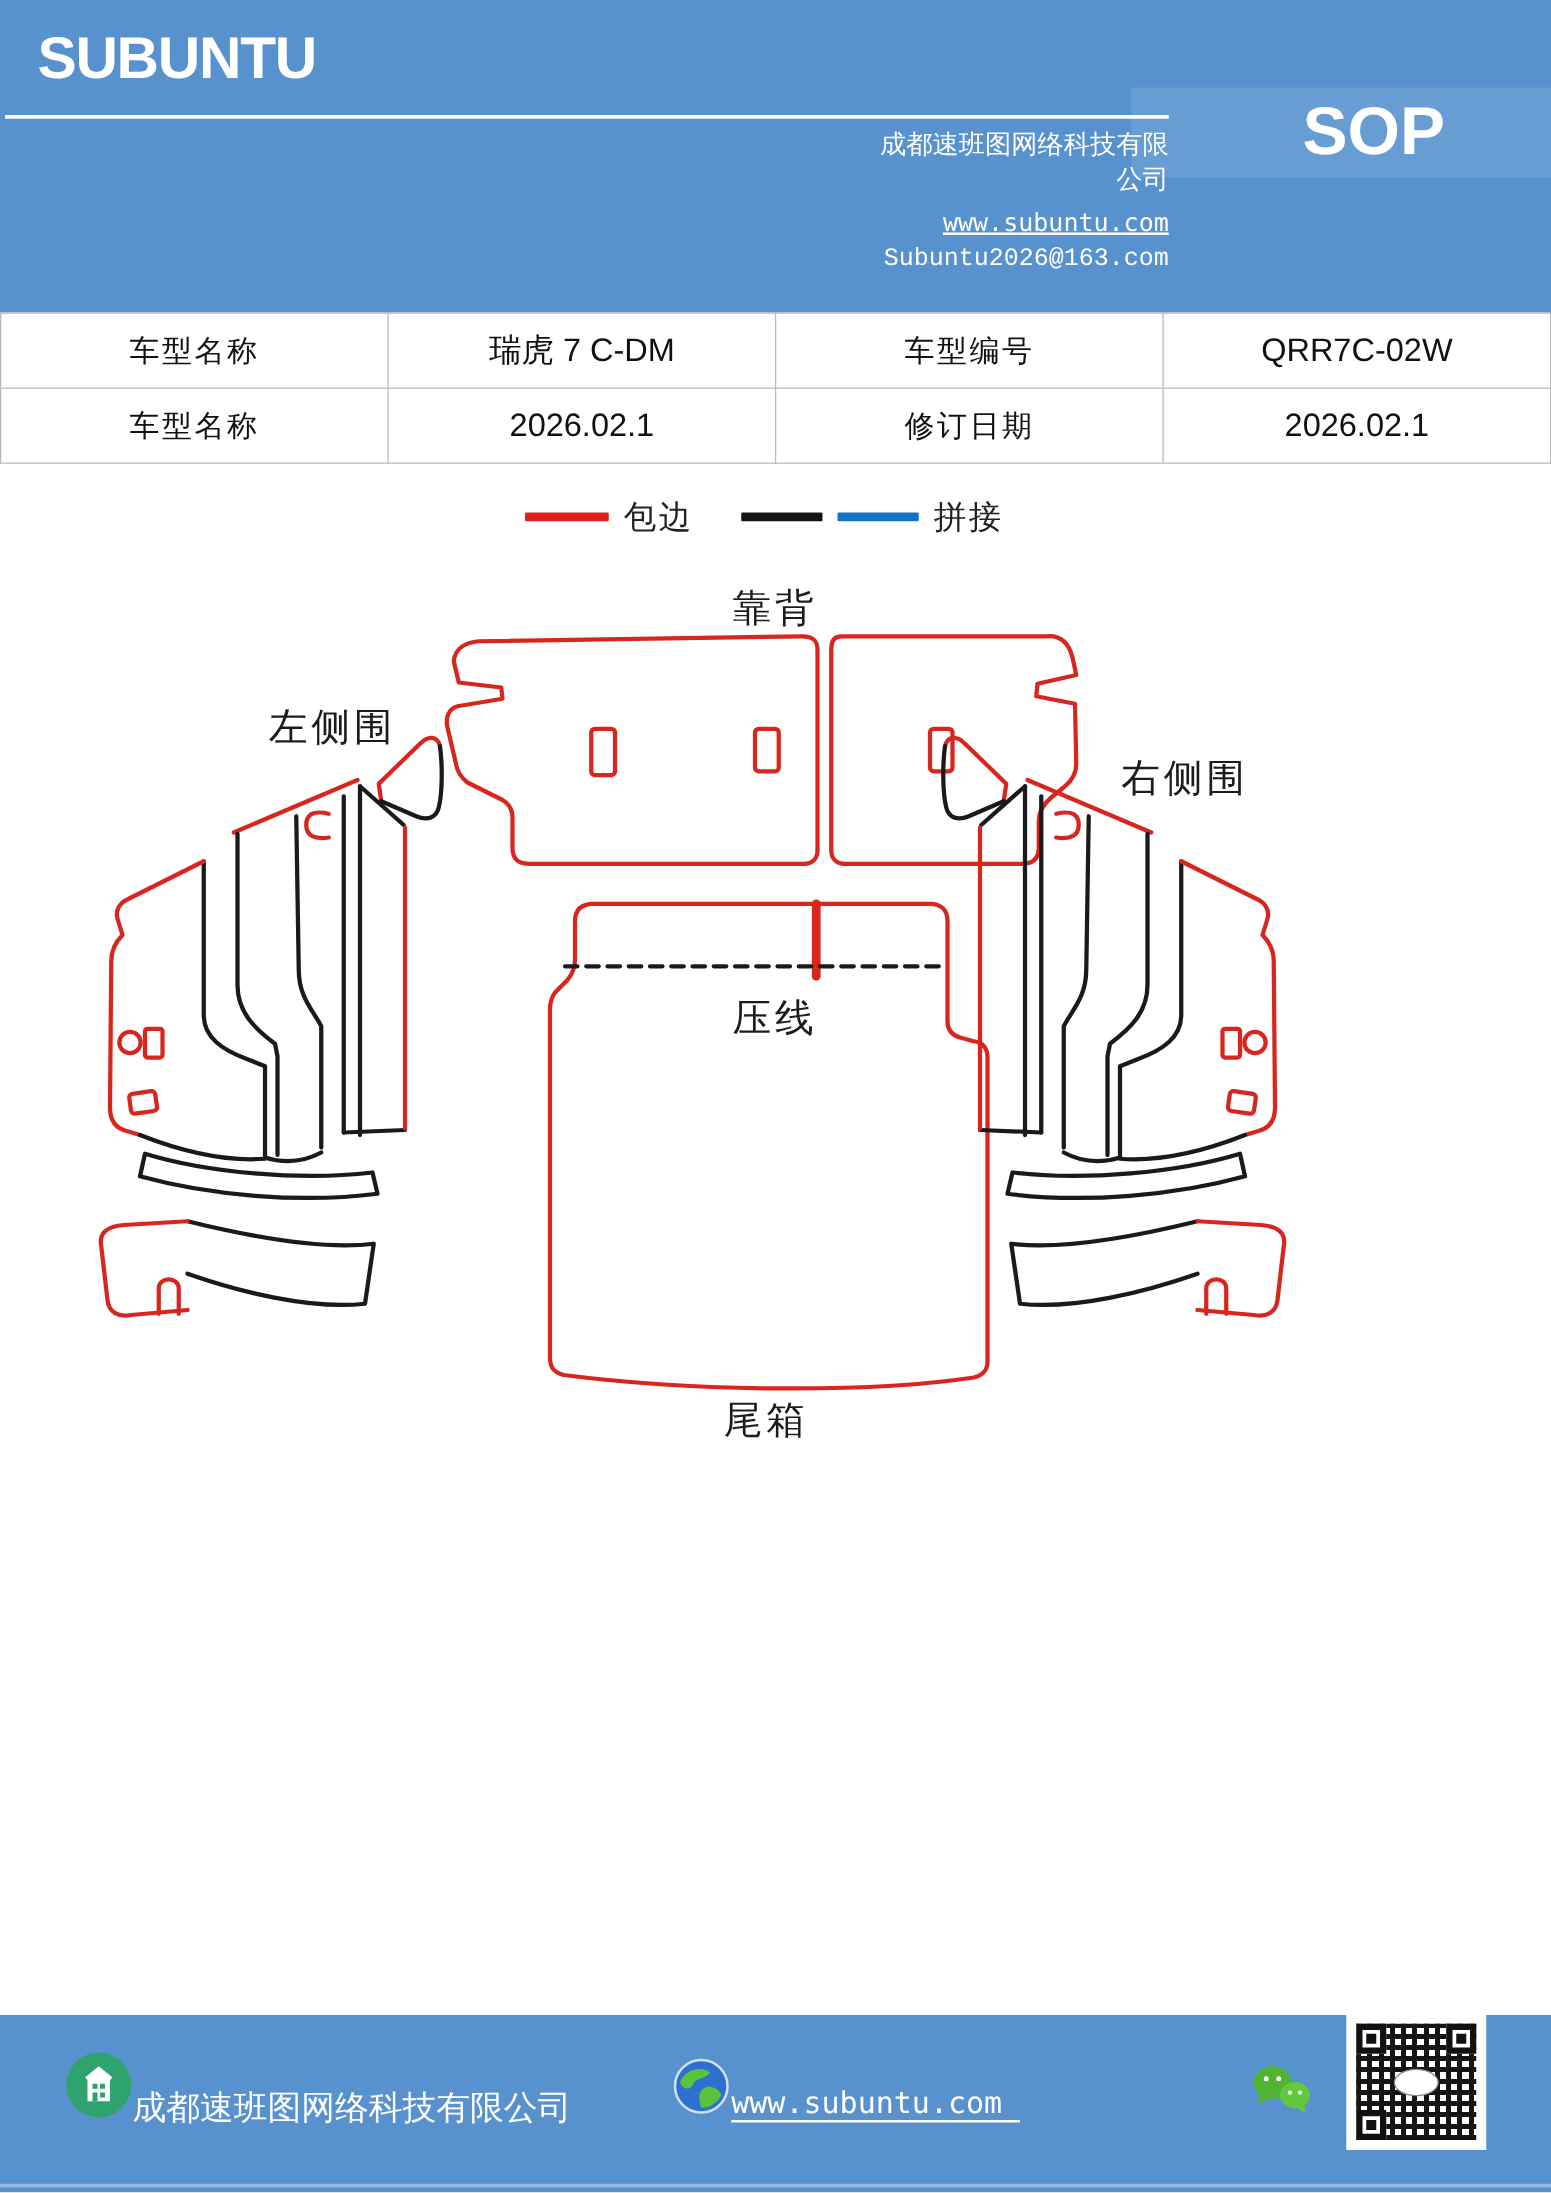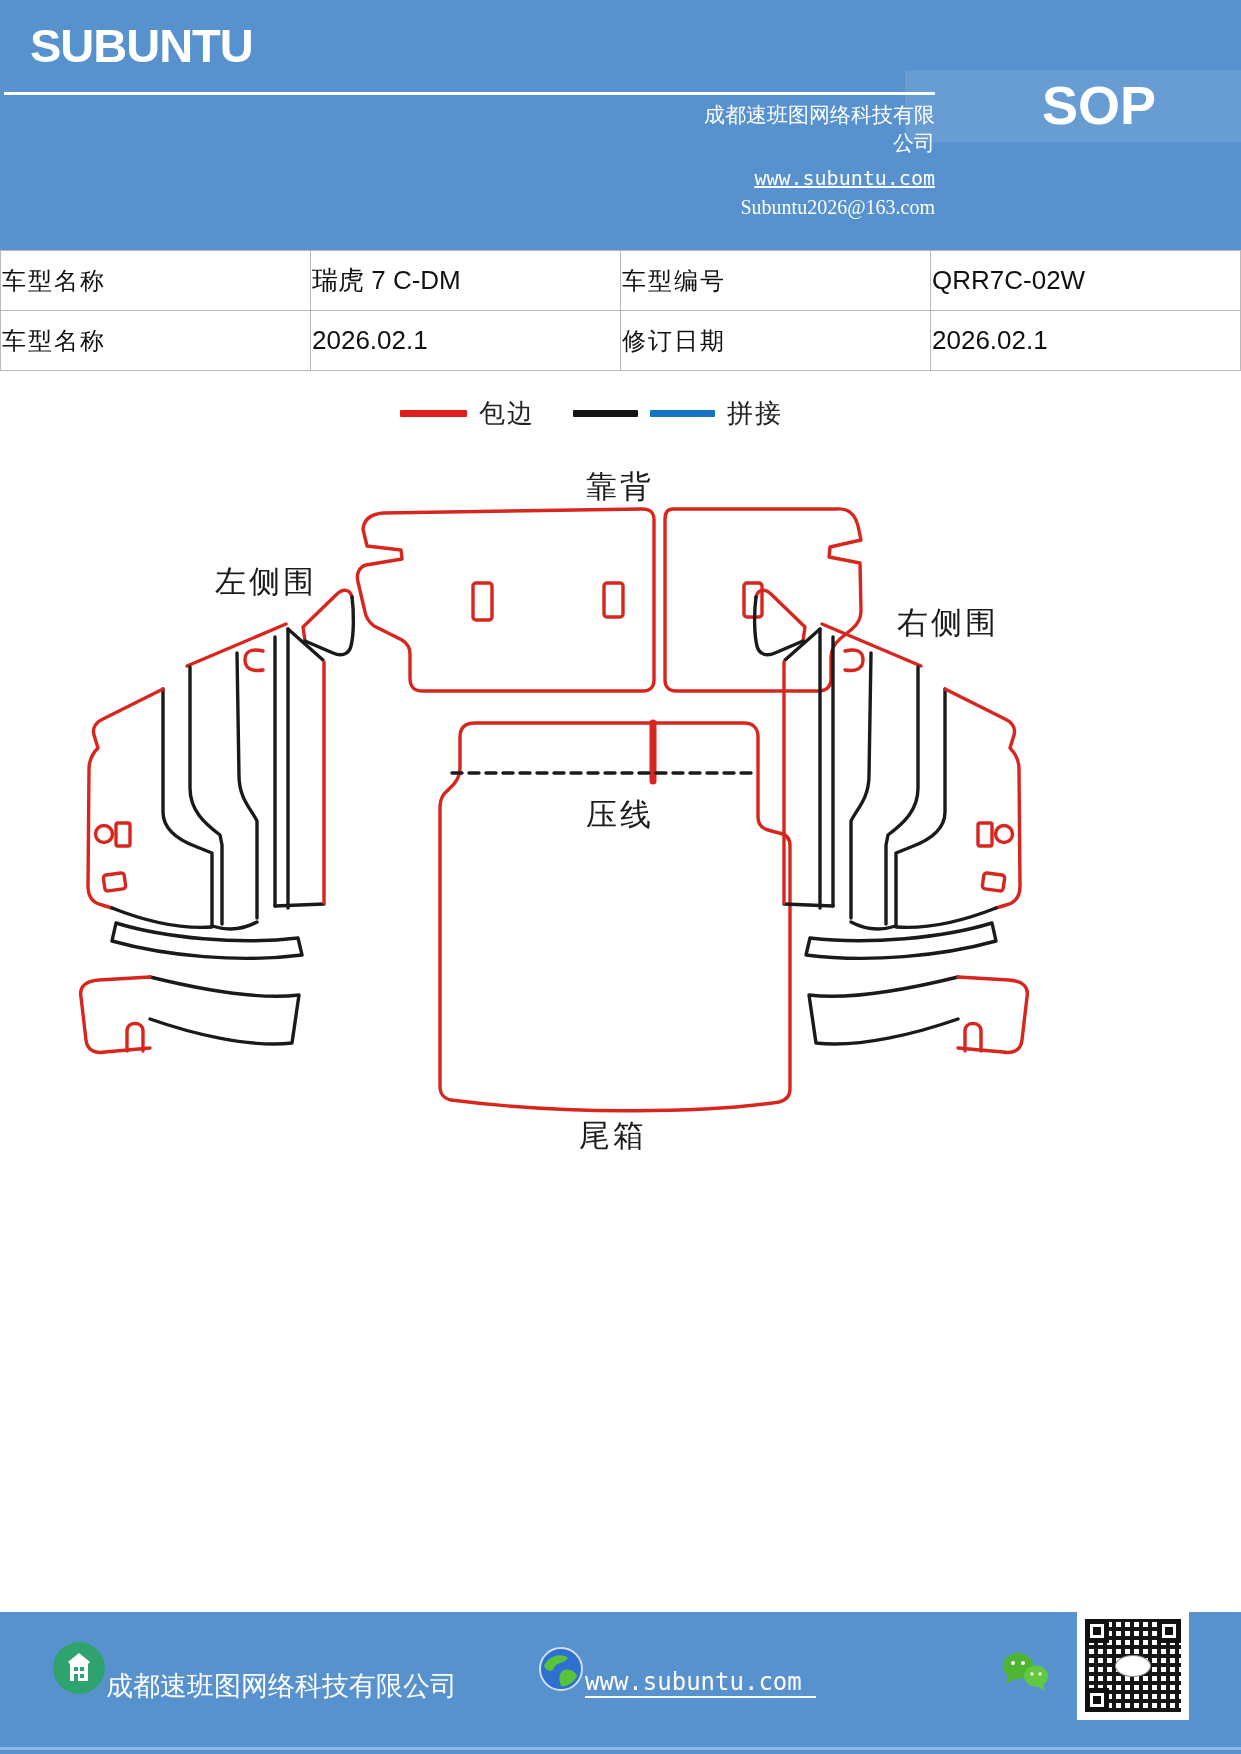--- a/index.html
+++ b/index.html
@@ -12,28 +12,28 @@
   .hdr-line{position:absolute;left:4px;top:92px;width:931px;height:3px;background:#fff;}
   .hdr-co{position:absolute;left:690px;top:101px;width:245px;text-align:right;color:#fff;
         font-size:21px;font-family:"Liberation Serif","DejaVu Serif",serif;}
   .hdr-title{position:absolute;left:32px;top:176px;color:#fff;font-size:40px;font-weight:bold;
         letter-spacing:4px;font-family:"Liberation Serif","DejaVu Serif",serif;}
   .sop-panel{position:absolute;left:905px;top:70px;width:336px;height:72px;background:rgba(255,255,255,.10);}
   .sop{position:absolute;left:1042px;top:66px;color:#fff;font-size:54px;font-weight:bold;line-height:78px;}
   .hdr-web{position:absolute;left:690px;top:166px;width:245px;text-align:right;color:#fff;font-size:20px;
         font-family:"DejaVu Sans Mono",monospace;text-decoration:underline;}
   .hdr-mail{position:absolute;left:660px;top:196px;width:275px;text-align:right;color:#fff;font-size:20px;
-        font-family:Liberation Serif, serif;}
+        font-family:Liberation Mono, monospace;}
   
   .tbl{position:absolute;left:0px;top:250px;width:1241px;height:115px;border-collapse:collapse;table-layout:fixed;}
-  .tbl td{border:1px solid #b9b9b9;width:25%;height:57px;text-align:left;vertical-align:middle;}
+  .tbl td{border:1px solid #b9b9b9;width:25%;height:57px;text-align:center;vertical-align:middle;}
   .tbl .lab{font-size:24px;color:#111;font-family:"Liberation Serif","DejaVu Serif",serif;letter-spacing:2px;}
   .tbl .val{font-size:26px;color:#111;font-family:Liberation Sans, sans-serif;}
   
-  .legend{position:absolute;left:400px;top:398px;display:flex;align-items:center;height:30px;}
+  .legend{position:absolute;left:420px;top:398px;display:flex;align-items:center;height:30px;}
   .lg-bar{height:7px;border-radius:1px;}
   .lg-txt{font-size:26px;color:#222;letter-spacing:2px;margin:0 12px;}
   
   .dgm-label{position:absolute;transform:translate(-50%,-50%);font-size:31px;color:#1c1c1c;
         letter-spacing:3px;white-space:nowrap;}
   svg.draw{position:absolute;left:0;top:0;}
   .red{stroke:#d8261e;fill:none;stroke-width:3.4;stroke-linejoin:round;stroke-linecap:round;}
   .blk{stroke:#1a1a1a;fill:none;stroke-width:3.4;stroke-linejoin:round;stroke-linecap:round;}
   
   .ftr{position:absolute;left:0;top:1612px;width:1241px;height:142px;background:#5792cf;}

